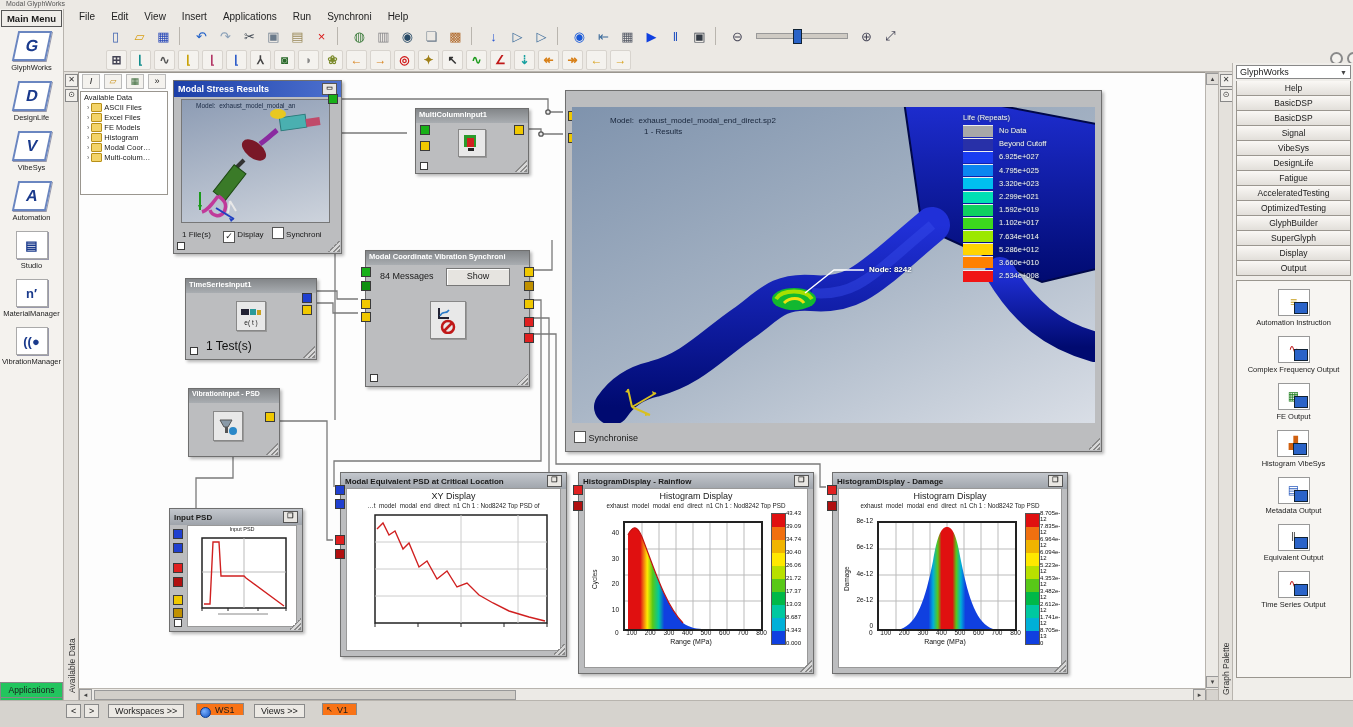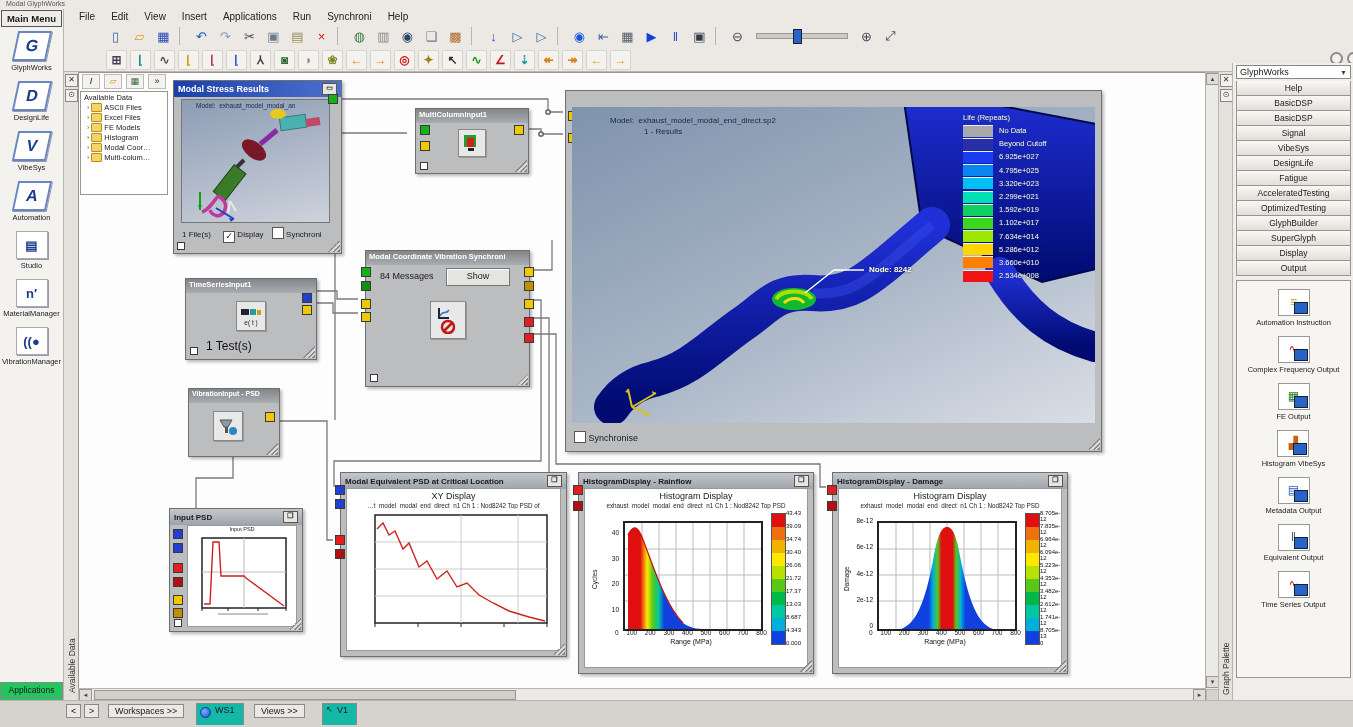--- a/index.html
+++ b/index.html
@@ -79,21 +79,21 @@
   .rp-dd{margin:2px 3px;border:1px solid #888;background:#fff;font-size:9px;display:flex;justify-content:space-between;align-items:center;padding:1px 3px}
   .rp-section{margin:0 3px;border:1px solid #9a968f;border-top:none;background:linear-gradient(#faf8f5,#e2dfda);text-align:center;font-size:8.5px;padding:2px 0}
   .rp-items{margin:4px 3px;border:1px solid #9a968f;background:#f7f5f2;height:388px;overflow:hidden;display:flex;flex-direction:column;align-items:center;padding-top:8px;gap:9px}
   .rp-item{text-align:center;font-size:7.5px;line-height:9px;color:#222}
   .rp-ico{width:30px;height:25px;margin:0 auto 2px auto;background:#fff;border:1px solid #999;position:relative;display:flex;align-items:center;justify-content:center;font-size:12px}
   .rp-ico::after{content:"";position:absolute;right:1px;bottom:1px;width:12px;height:10px;background:#2a63c8;border:1px solid #123}
   .circ-btn{width:9px;height:9px;border:2px solid #8a8a8a;border-radius:50%;background:#f4f2ee}
   
   .statusbar{left:0px;top:700px;width:1353px;height:27px;background:#d6d3ce;border-top:1px solid #b8b4ae}
   .sb-btn{position:absolute;border:1px solid #8a8a8a;background:#ece9e4;font-size:9px;text-align:center;padding:1px 6px}
-  .ws-tab{position:absolute;border:1px solid #8a8a8a;border-bottom:none;background:#14b8a6;font-size:9px;padding:1px 8px 10px 18px}
+  .ws-tab{position:absolute;border:1px solid #8a8a8a;border-bottom:none;background:#f97316;font-size:9px;padding:1px 8px 0 18px}
   .ws-ico{position:absolute;left:3px;top:3px;width:9px;height:9px;border-radius:50%;background:radial-gradient(circle at 35% 35%,#7ab0ff,#1050c0);border:1px solid #0a3a90}
 </style>
 </head>
 <body>
 
 <div class="abs titlebar"><span>Modal GlyphWorks</span></div>
 
 <div class="abs menubar">
 
 <span class="menu-item">File</span>

